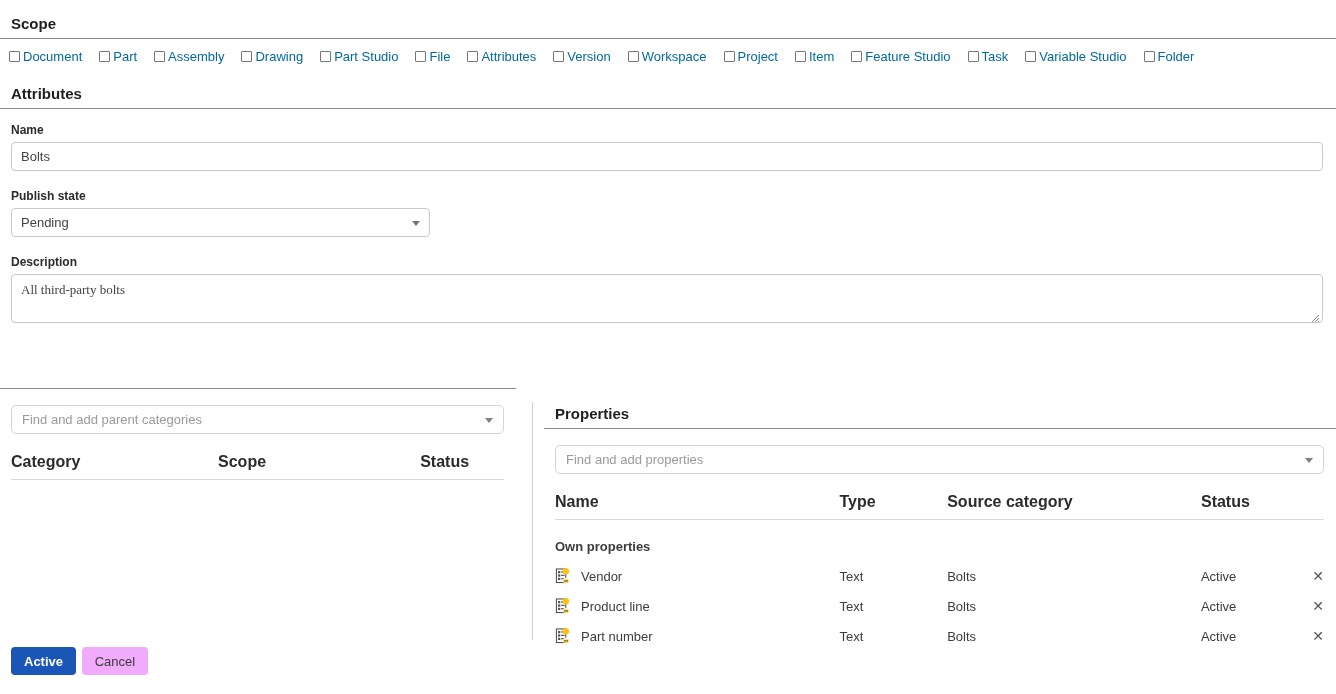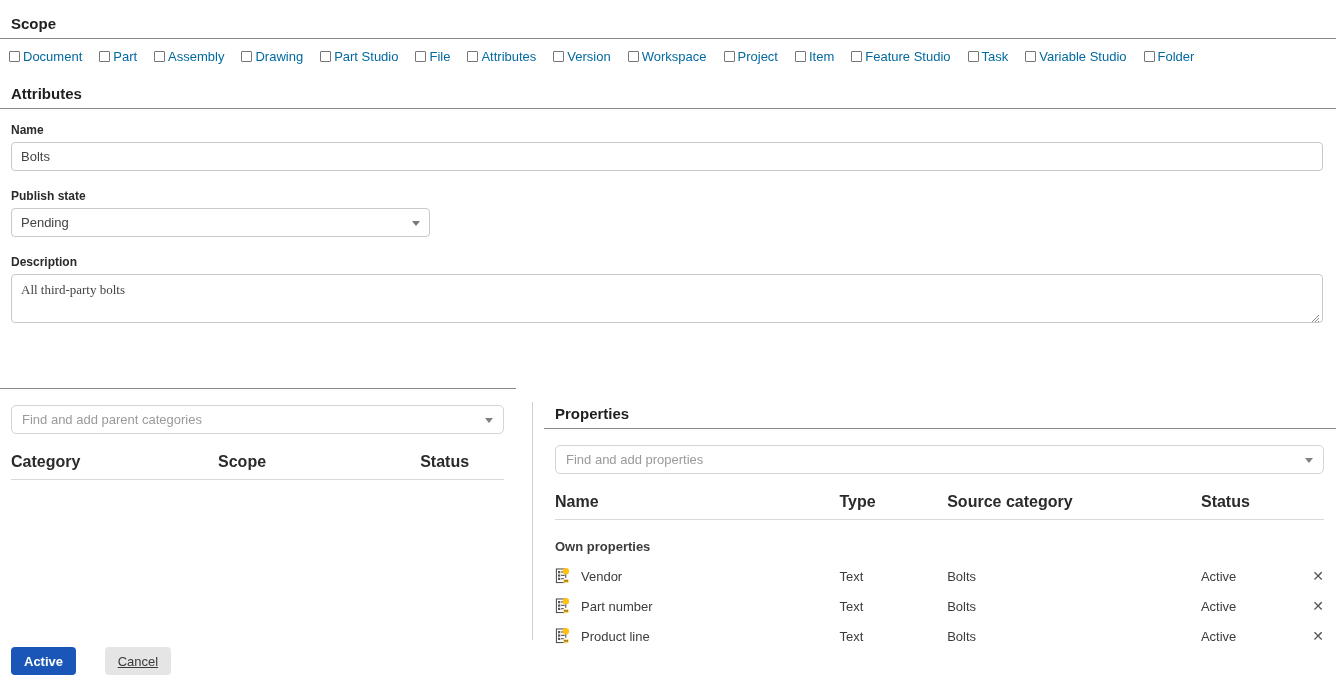--- a/index.html
+++ b/index.html
@@ -268,24 +268,23 @@
     cursor: pointer;
     padding: 0 13px;
   }
   #create-button {
     background: #1a56b8;
     color: #ffffff;
     font-weight: bold;
     margin-left: 11px;
   }
   #cancel-button {
-    background: #e5e5e5;
+    background: #f0abfc;
     color: #3a3a3a;
-    margin-left: 25px;
-    text-decoration: underline;
+    margin-left: 2px;
   }
 </style>
 </head>
 <body>
 
 <div id="scope-section">
   <div class="section-head">Scope</div>
   <div class="rule-full"></div>
   <div class="scope-row" id="scope-row">
       <label class="scope-item">
@@ -477,21 +476,21 @@
                     <rect x="6.4" y="3.6" width="4" height="1.2" fill="#555"></rect>
                     <rect x="3.2" y="6.8" width="2.4" height="2.4" fill="#555"></rect>
                     <rect x="6.4" y="7.2" width="4" height="1.2" fill="#555"></rect>
                     <rect x="3.2" y="10.4" width="2.4" height="2.4" fill="#555"></rect>
                     <rect x="6.4" y="10.8" width="4" height="1.2" fill="#555"></rect>
                     <circle cx="11.6" cy="3.4" r="3.4" fill="#ffc20e"></circle>
                     <circle cx="11.8" cy="13.4" r="3.1" fill="#ffffff"></circle>
                     <path d="M9.2 12.2 h5.2 v3.4 h-5.2 z" fill="#ffc20e"></path>
                     <path d="M9.9 12.9 h1.5 v1.5 h-1.5 z M12.2 12.9 h1.5 v1.5 h-1.5 z" fill="#4a4a4a"></path>
                   </svg>
-                  <span>Part number</span>
+                  <span>Product line</span>
                 </div>
               </td>
               <td>Text</td>
               <td>Bolts</td>
               <td>Active</td>
               <td class="col-right"><span class="x-btn">✕</span></td>
             </tr>
             <tr>
               <td>
                 <div class="name-cell">
@@ -501,21 +500,21 @@
                     <rect x="6.4" y="3.6" width="4" height="1.2" fill="#555"></rect>
                     <rect x="3.2" y="6.8" width="2.4" height="2.4" fill="#555"></rect>
                     <rect x="6.4" y="7.2" width="4" height="1.2" fill="#555"></rect>
                     <rect x="3.2" y="10.4" width="2.4" height="2.4" fill="#555"></rect>
                     <rect x="6.4" y="10.8" width="4" height="1.2" fill="#555"></rect>
                     <circle cx="11.6" cy="3.4" r="3.4" fill="#ffc20e"></circle>
                     <circle cx="11.8" cy="13.4" r="3.1" fill="#ffffff"></circle>
                     <path d="M9.2 12.2 h5.2 v3.4 h-5.2 z" fill="#ffc20e"></path>
                     <path d="M9.9 12.9 h1.5 v1.5 h-1.5 z M12.2 12.9 h1.5 v1.5 h-1.5 z" fill="#4a4a4a"></path>
                   </svg>
-                  <span>Product line</span>
+                  <span>Part number</span>
                 </div>
               </td>
               <td>Text</td>
               <td>Bolts</td>
               <td>Active</td>
               <td class="col-right"><span class="x-btn">✕</span></td>
             </tr>
           </tbody>
       </table>
     </div>

